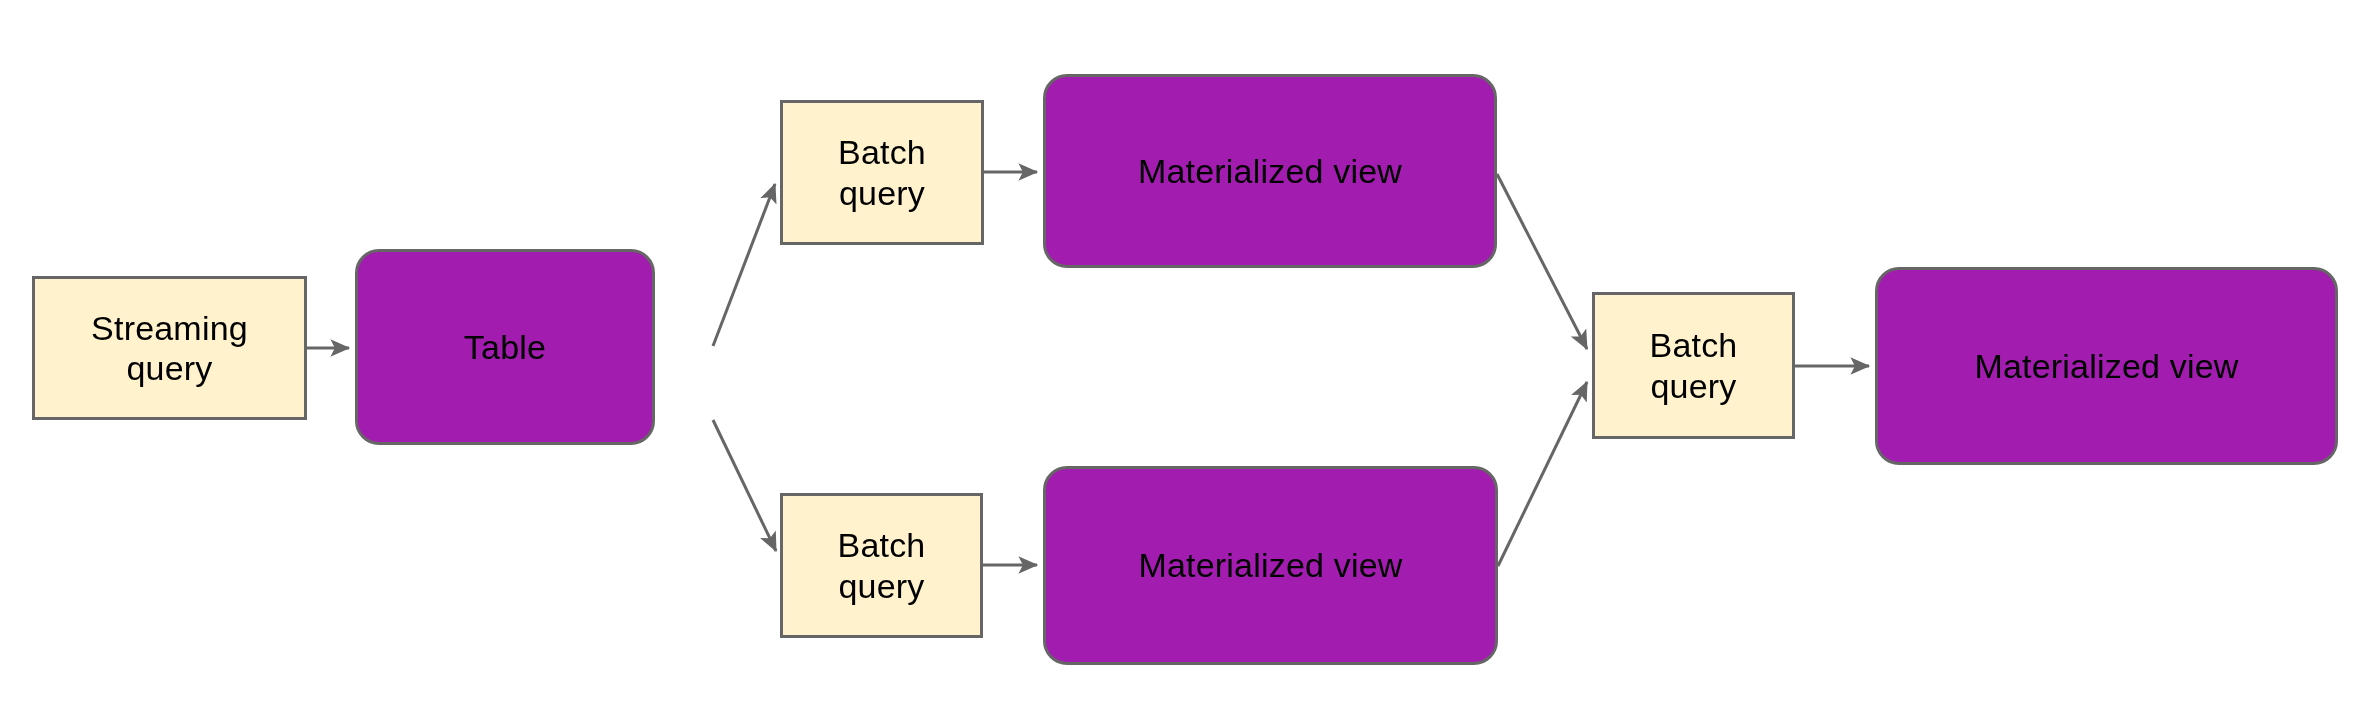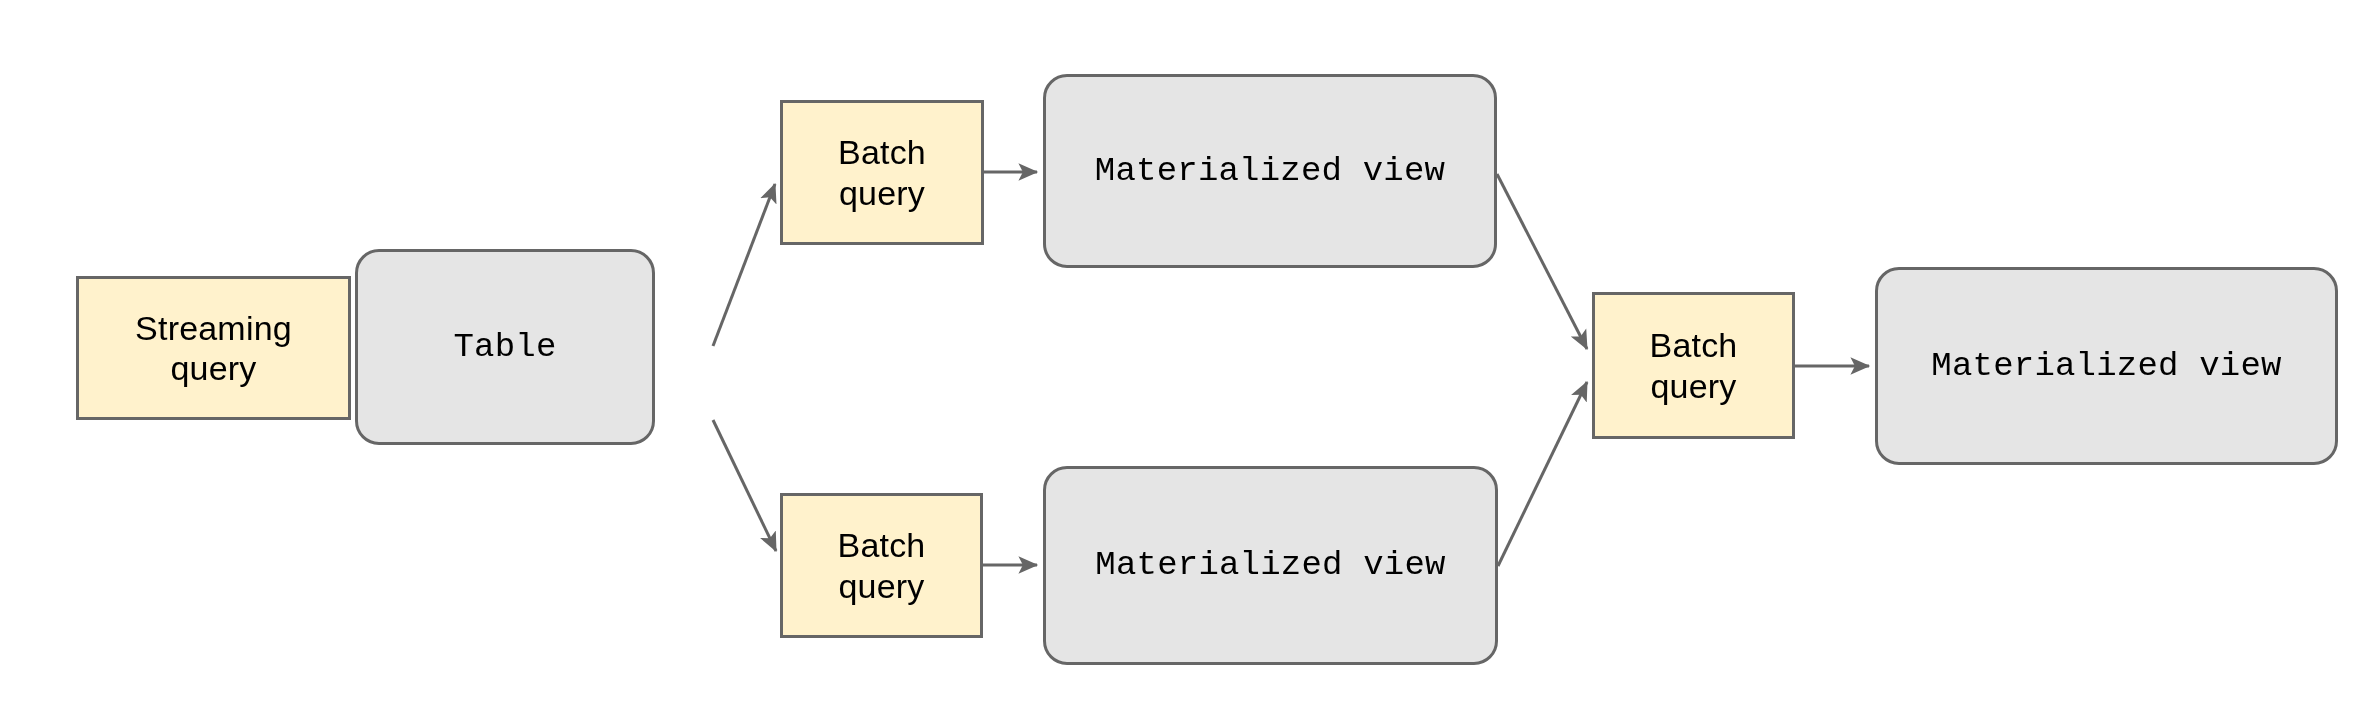--- a/index.html
+++ b/index.html
@@ -41,24 +41,23 @@
     white-space: pre-line;
     border-style: solid;
     border-width: 3px;
   }
   .node-process {
     background: #fff2cc;
     border-color: #666666;
     border-radius: 0px;
   }
   .node-store {
-    background: #e5e5e5;
+    background: #a21caf;
     border-color: #666666;
     border-radius: 24px;
-    font-family: Liberation Mono, monospace;
   }
 </style>
 </head>
 <body>
 
 <div id="canvas">
 
   <svg id="edge-layer" width="2370" height="720" viewBox="0 0 2370 720" xmlns="http://www.w3.org/2000/svg">
       <defs>
         <marker id="arrowhead" markerWidth="7" markerHeight="7" refX="6.2" refY="3.2" orient="auto" markerUnits="strokeWidth">
@@ -85,21 +84,21 @@
       </g>
       <g>
         <line x1="1498" y1="566" x2="1587" y2="382" stroke="#666666" stroke-width="3" marker-end="url(#arrowhead)"></line>
       </g>
       <g>
         <line x1="1795" y1="366" x2="1869" y2="366" stroke="#666666" stroke-width="3" marker-end="url(#arrowhead)"></line>
       </g>
     </svg>
 
   <div id="node-layer">
-      <div class="node node-process" style="left: 32px; top: 276px; width: 275px; height: 144px; margin-left: 44px;"><span>Streaming
+      <div class="node node-process" style="left: 32px; top: 276px; width: 275px; height: 144px;"><span>Streaming
 query</span></div>
       <div class="node node-store" style="left: 355px; top: 249px; width: 300px; height: 196px;"><span>Table</span></div>
       <div class="node node-process" style="left: 780px; top: 100px; width: 204px; height: 145px;"><span>Batch
 query</span></div>
       <div class="node node-store" style="left: 1043px; top: 74px; width: 454px; height: 194px;"><span>Materialized view</span></div>
       <div class="node node-process" style="left: 780px; top: 493px; width: 203px; height: 145px;"><span>Batch
 query</span></div>
       <div class="node node-store" style="left: 1043px; top: 466px; width: 455px; height: 199px;"><span>Materialized view</span></div>
       <div class="node node-process" style="left: 1592px; top: 292px; width: 203px; height: 147px;"><span>Batch
 query</span></div>

